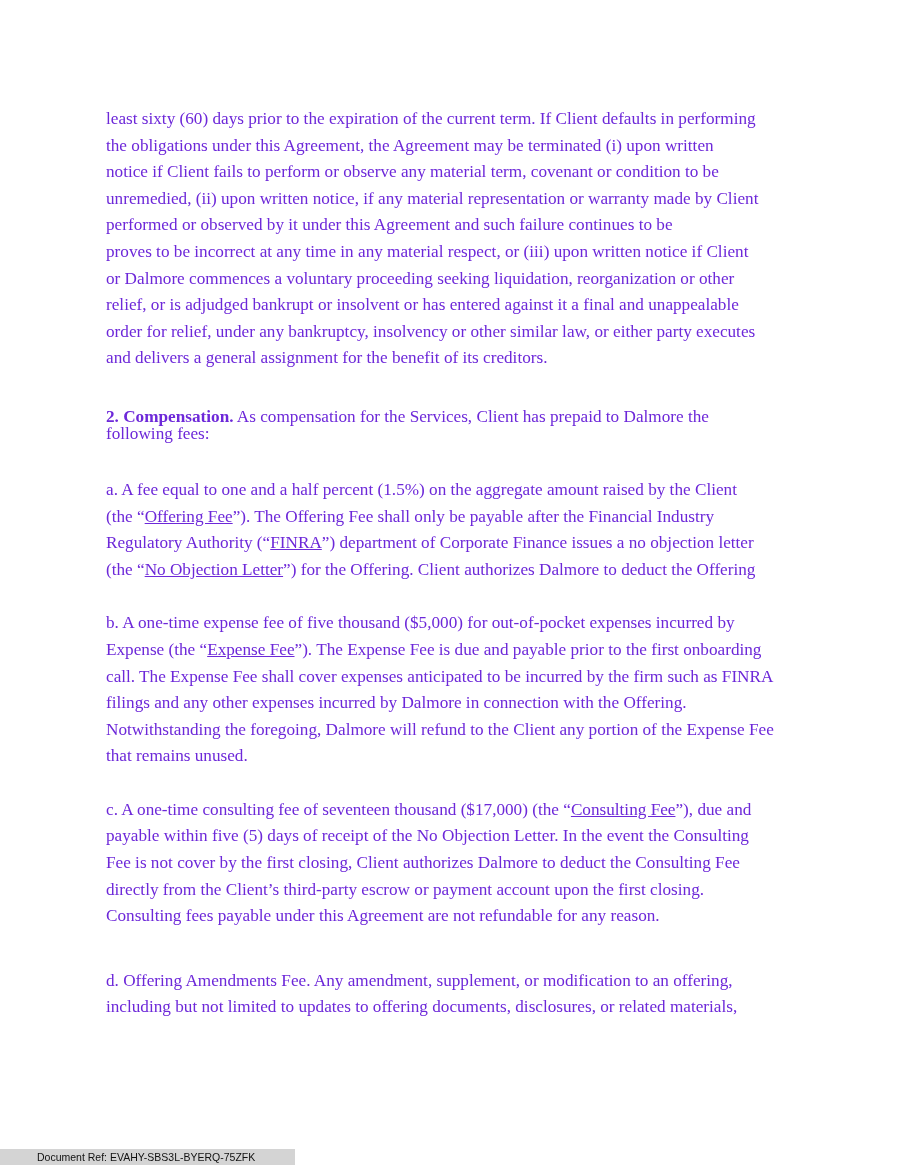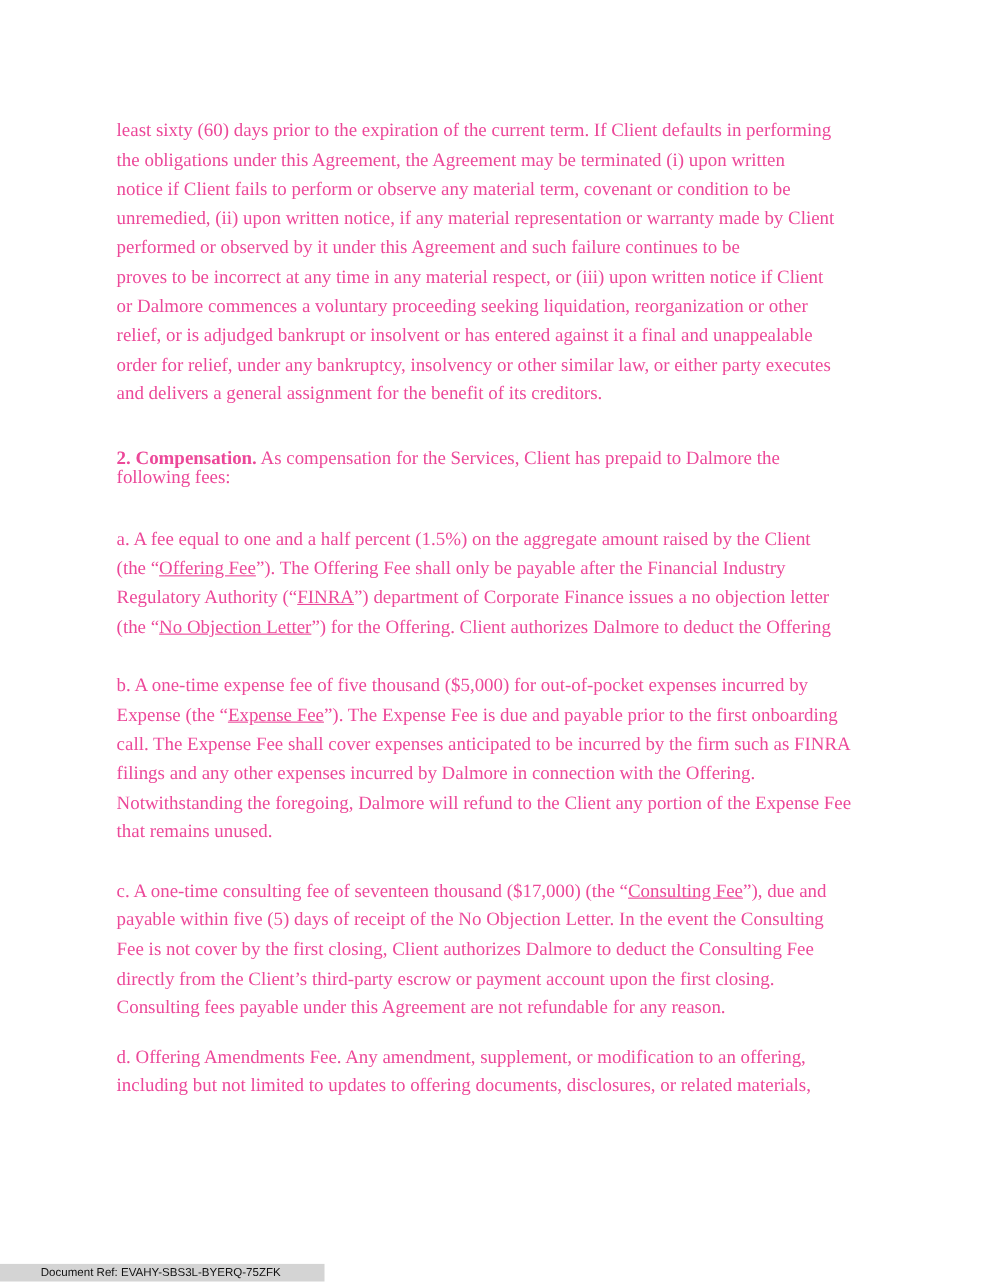--- a/index.html
+++ b/index.html
@@ -1,19 +1,19 @@
 <!DOCTYPE html>
 <html><head>
 <meta charset="utf-8">
 <style>
   html, body { margin: 0; padding: 0; background: #ffffff; }
   body { width: 900px; height: 1165px; position: relative; overflow: hidden; }
   .page {
     position: absolute; left: 106px; top: 106px; width: 700px;
-    font-family: "Liberation Serif", serif; font-size: 17.2px; color: #ec4899;
+    font-family: "Liberation Serif", serif; font-size: 17.2px; color: #6d28d9;
     line-height: 26.6px;
   }
   .para { margin: 0; white-space: nowrap; }
   .para .line { display: block; }
   .tight { line-height: 17px; }
   .u { text-decoration: underline; text-align: right; }
   .b { font-weight: bold; }
   .footer {
     position: absolute; left: 0; top: 1149px; width: 295px; height: 16px;
     background: #d4d4d4; font-family: "Liberation Sans", sans-serif;
@@ -61,21 +61,21 @@
   </p>
 
   <p class="para" style="margin-top:27px;">
     <span class="line"><span>c. A one-time consulting fee of seventeen thousand ($17,000) (the “</span><span class="u">Consulting Fee</span><span>”), due and</span></span>
     <span class="line">payable within five (5) days of receipt of the No Objection Letter. In the event the Consulting</span>
     <span class="line">Fee is not cover by the first closing, Client authorizes Dalmore to deduct the Consulting Fee</span>
     <span class="line">directly from the Client’s third-party escrow or payment account upon the first closing.</span>
     <span class="line">Consulting fees payable under this Agreement are not refundable for any reason.</span>
   </p>
 
-  <p class="para" style="margin-top:18px;font-family:Liberation Serif, serif;">
+  <p class="para" style="margin-top:38px;font-family:Liberation Serif, serif;">
     <span class="line">d. Offering Amendments Fee. Any amendment, supplement, or modification to an offering,</span>
     <span class="line">including but not limited to updates to offering documents, disclosures, or related materials,</span>
   </p>
 </div>
 
 <div class="footer">
   <span>Document Ref: EVAHY-SBS3L-BYERQ-75ZFK</span>
 </div>
 
 </body></html>

